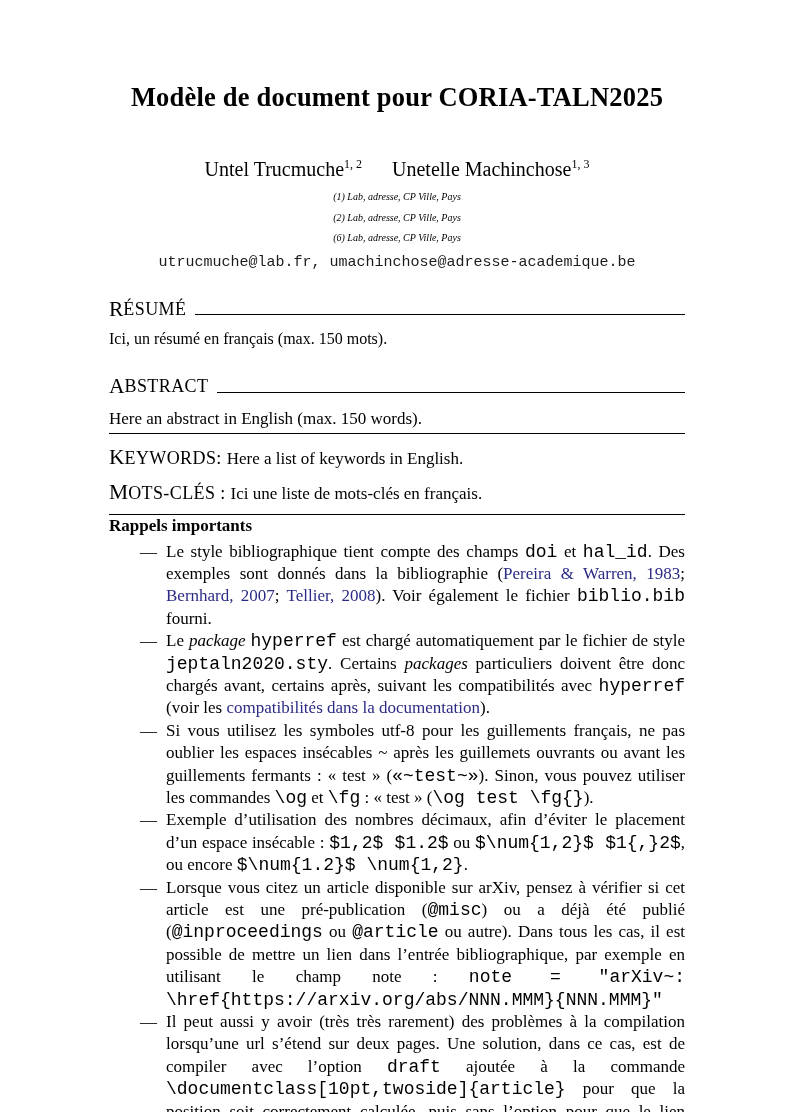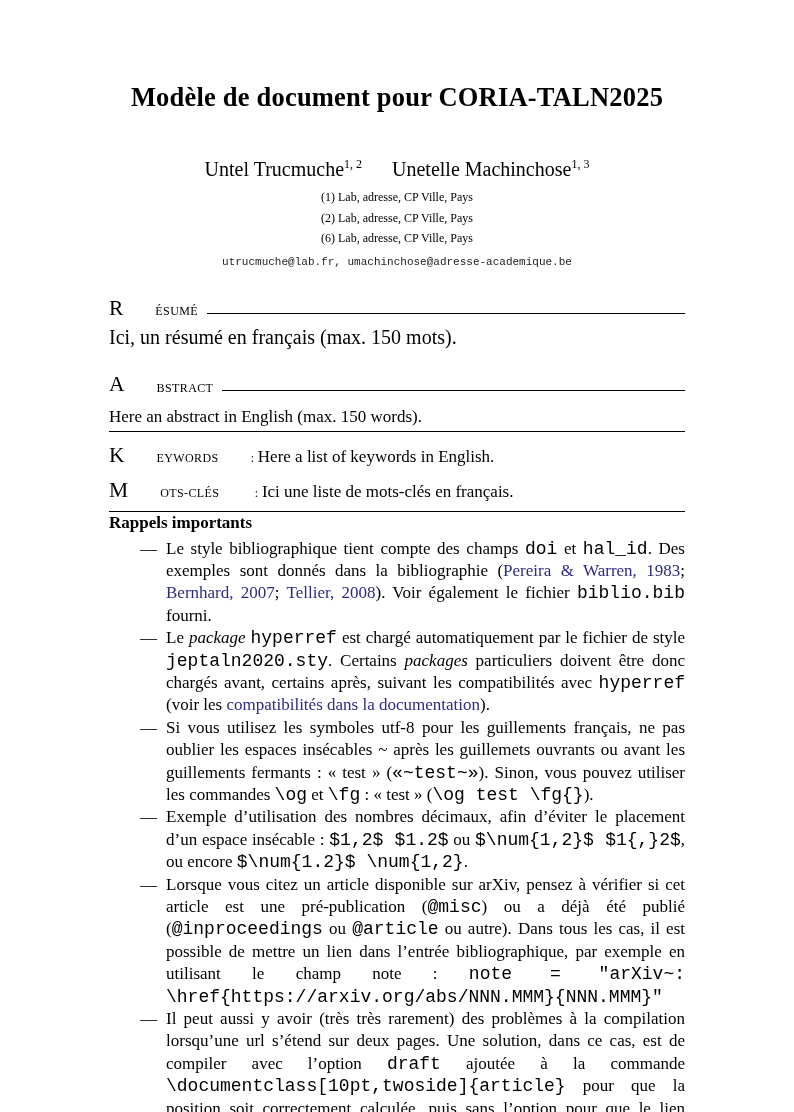--- a/index.html
+++ b/index.html
@@ -21,32 +21,32 @@
     text-align:center;
     letter-spacing:0.2px;
   }
   .authors { margin-top:44px; text-align:center; }
   .author-names {
     display:flex; justify-content:center; gap:30px;
     font-size:20px; line-height:24px;
   }
   .author-names sup { font-size:12px; line-height:0; }
   .affils { margin-top:6px; }
-  .affil { font-size:12px; line-height:20.5px; }
+  .affil { font-size:10px; line-height:20.5px;font-style:italic; }
   .emails {
     margin-top:4px;
     font-family:"Liberation Mono", monospace;
-    font-size:11px; line-height:19px;
+    font-size:15px; line-height:19px;
     color:#1c1c1c;
   }
   .sec-head { display:flex; align-items:flex-end; margin-top:26px; }
   .sc-lead { font-size:21.5px; line-height:1; }
-  .sc-rest { font-size:12px; line-height:1.25; letter-spacing:0.4px;margin-left:32px; }
+  .sc-rest { font-size:18px; line-height:1.25; letter-spacing:0.4px; }
   .sec-rule { flex:1; border-bottom:1.7px solid #000; margin:0 0 5px 9px; }
-  .resume-text { font-size:20px; line-height:21px; margin-top:8px; }
+  .resume-text { font-size:16px; line-height:21px; margin-top:8px; }
   .abs-title { font-size:17px; line-height:21px; font-weight:bold; margin-top:10px; }
   .abs-text {
     font-size:17px; line-height:21px; margin-top:10px;
     border-bottom:1.7px solid #000; padding-bottom:4px;
   }
   .kv-line { margin-top:13px; }
   .kv-text { font-size:17px; }
   .close-rule { border-bottom:1.7px solid #000; margin-top:9px; }
   .body-heading { font-size:17px; font-weight:bold; line-height:21px; }
   .list { margin-top:5px; }

